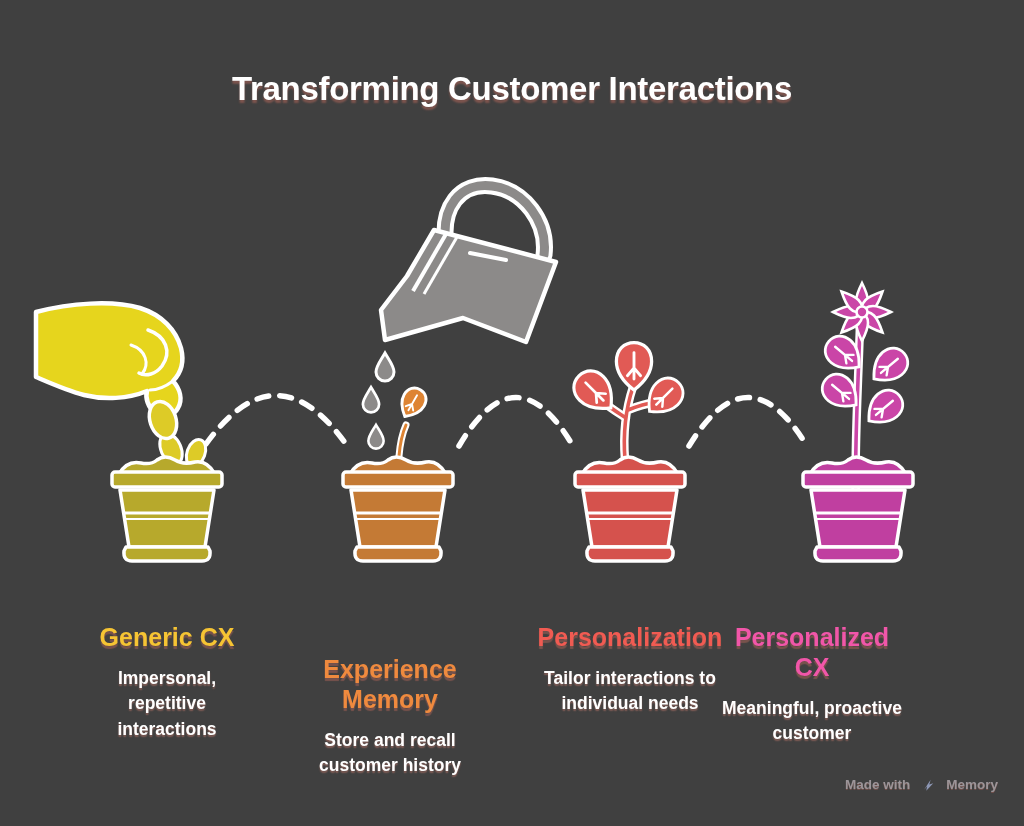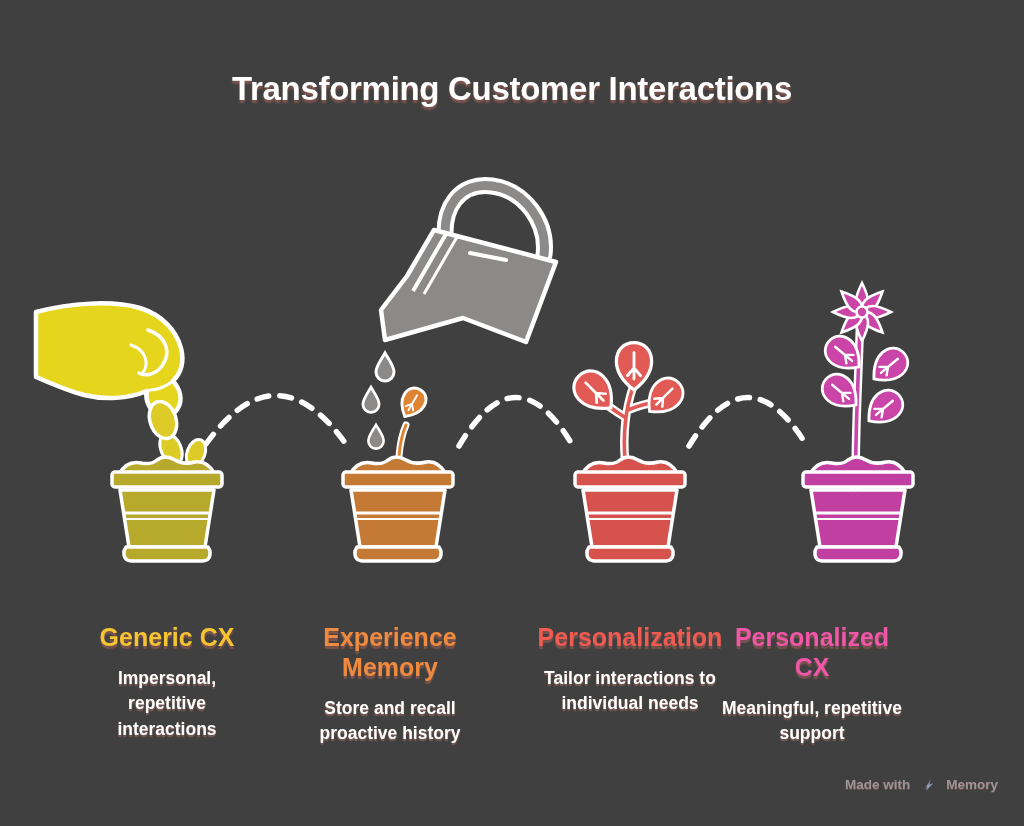--- a/index.html
+++ b/index.html
@@ -21,21 +21,21 @@
     text-shadow:0 2.5px 1px rgba(205,110,95,0.4);
   }
   .stage-label p {
     margin:0 auto; font-size:17.5px; font-weight:700; line-height:1.45;
     color:#ffffff; text-shadow:0 2px 1.5px rgba(190,118,105,0.55);
   }
   .s1 { left:57px;  width:220px;text-align:center; }
   .s2 { left:290px; width:200px; }
   .s3 { left:512px; width:236px; }
   .s4 { left:702px; width:220px; }
-  .s2 h2 { max-width:170px; }
+  .s2 h2 { max-width:170px;margin-top:32px; }
   .s4 h2 { max-width:195px; }
   .s1 p  { max-width:140px; }
   .s2 p  { max-width:175px; }
   .s3 p  { max-width:215px; }
   .s4 p  { max-width:185px; }
   .watermark {
     position:absolute; top:777px; right:26px;
     display:flex; align-items:center; gap:11px;
     font-size:13.5px; font-weight:700; color:#9b9599;
     text-shadow:0 1px 0 rgba(205,110,95,0.35);
@@ -152,29 +152,29 @@
       <use href="#pot" x="798" y="452" width="120" height="112" color="#c03fa0"></use>
     </g>
   </svg>
 
   <div class="stage-label s1">
     <h2 style="color: rgb(246, 196, 51);">Generic CX</h2>
     <p>Impersonal, repetitive interactions</p>
   </div>
   <div class="stage-label s2">
     <h2 style="color: rgb(239, 138, 62);">Experience Memory</h2>
-    <p>Store and recall proactive history</p>
+    <p>Store and recall customer history</p>
   </div>
   <div class="stage-label s3">
     <h2 style="color: rgb(241, 91, 82);">Personalization</h2>
     <p>Tailor interactions to individual needs</p>
   </div>
   <div class="stage-label s4">
     <h2 style="color: rgb(241, 86, 169);">Personalized CX</h2>
-    <p>Meaningful, repetitive support</p>
+    <p>Meaningful, proactive customer</p>
   </div>
 
   <div class="watermark" style="color: rgb(155, 149, 153);">
     <span>Made with</span>
     <svg width="14" height="14" viewBox="0 0 16 16">
       <path d="M3.5 13.5 L11 2 L9.5 7.5 L14 6 L6 14.5 L7 9.5 Z" fill="#8d97b5"></path>
     </svg>
     <span class="brand">Memory</span>
   </div>
 

